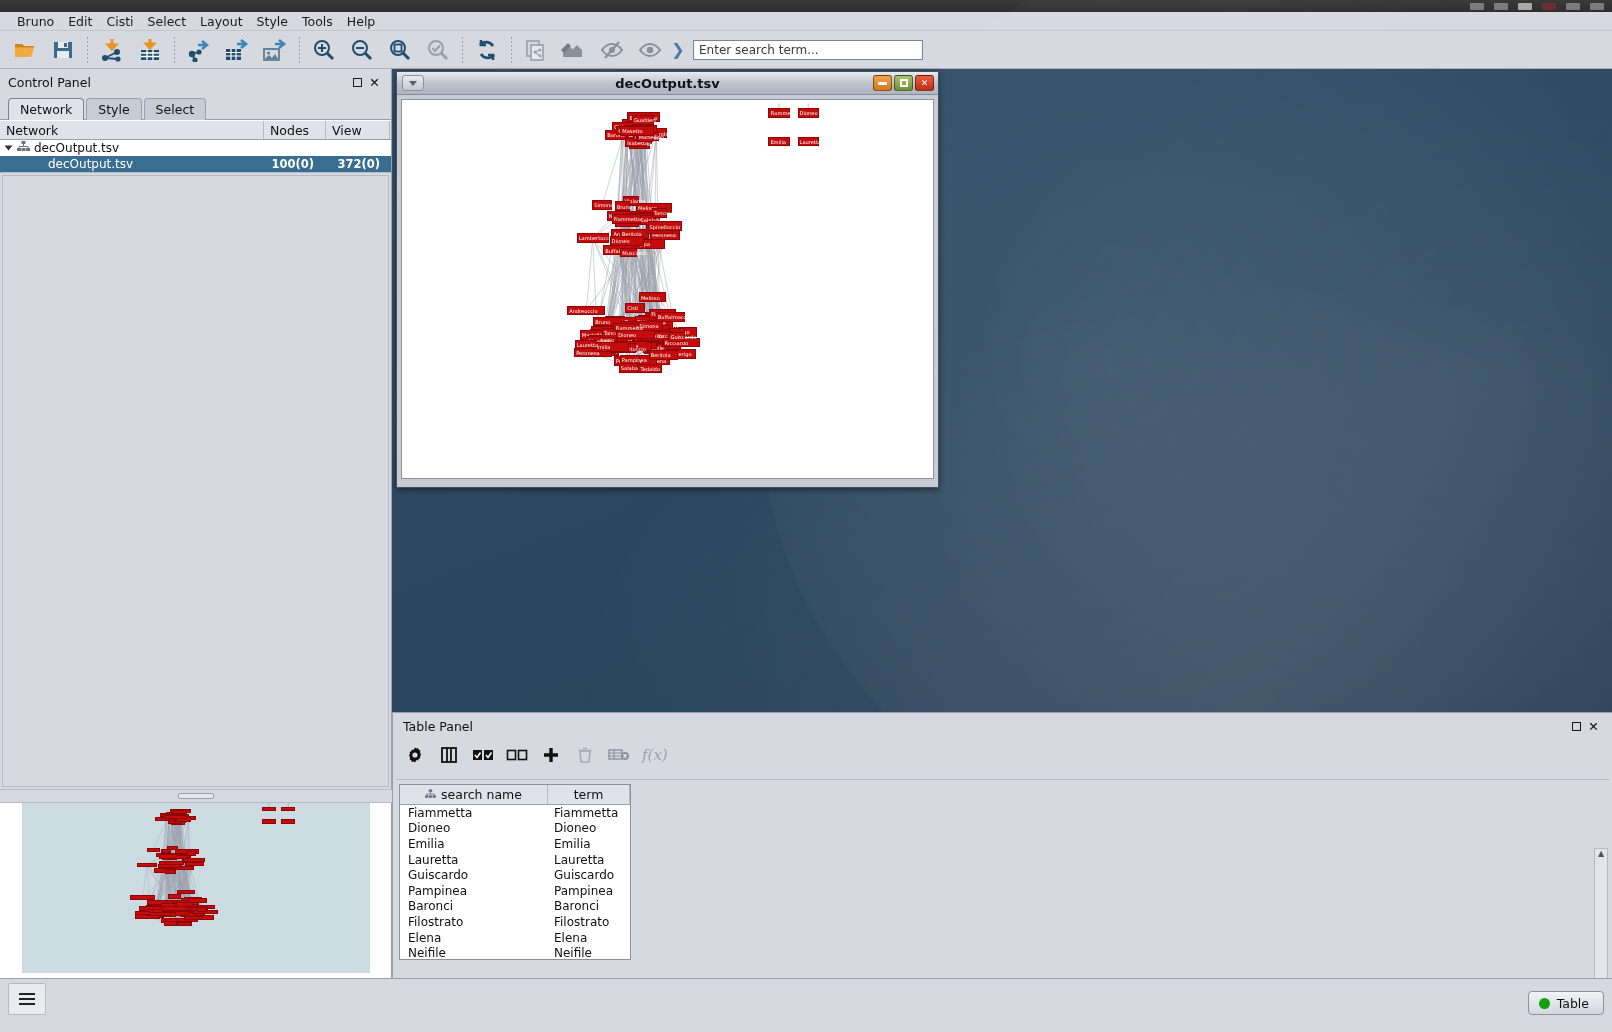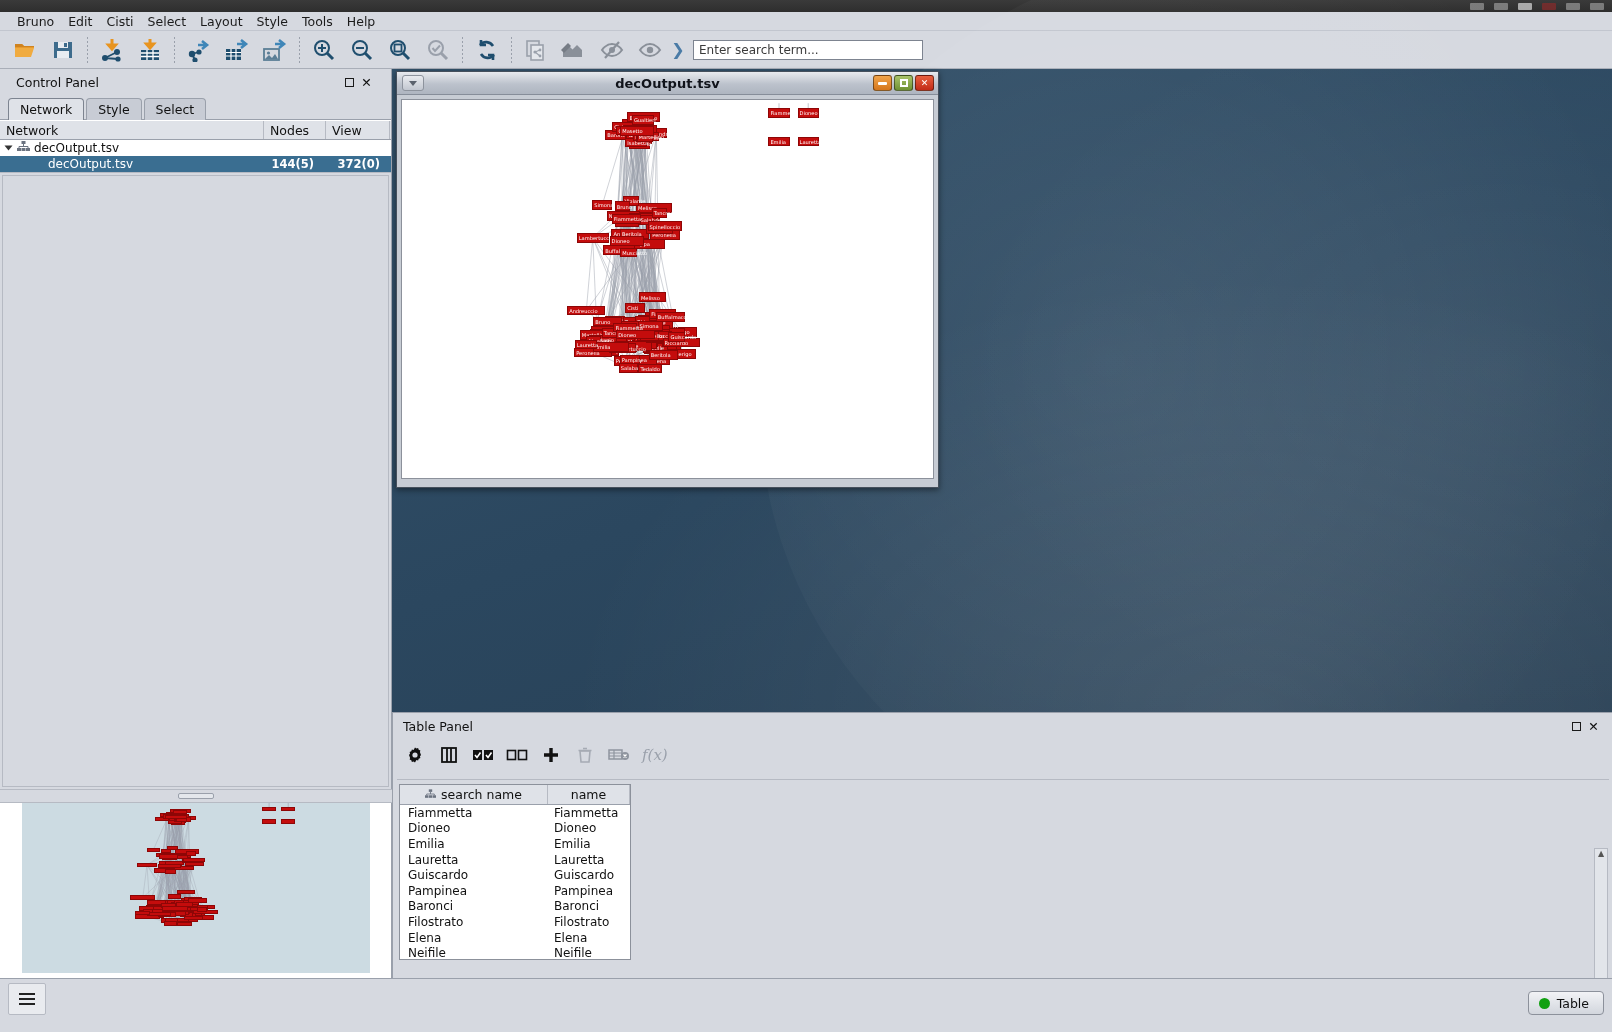--- a/index.html
+++ b/index.html
@@ -76,21 +76,21 @@
     background:radial-gradient(circle at 35% 45%, rgba(255,255,255,.09), rgba(255,255,255,0) 65%);
   }
 
   
   #control-panel{
     position:absolute; left:0; top:69px; width:392px; height:720px;
     background:#d6d9e0; border-right:1px solid #9aa0ab;
     display:flex; flex-direction:column;
   }
   #cp-header{
-    height:27px; display:flex; align-items:center; padding:0 16px;
+    height:27px; display:flex; align-items:center; padding:0 8px;
     font-size:12.5px; color:#111;
   }
   #cp-header .sp{ flex:1; }
   .cp-icn{ width:17px; height:17px; display:flex; align-items:center; justify-content:center;
     cursor:default; color:#111; }
   .cp-sq{ width:9px; height:9px; border:1.6px solid #1a1a1a; }
   #cp-tabs{ display:flex; align-items:flex-end; padding-left:8px; height:24px; gap:2px;
     border-bottom:1px solid #9aa0ab; }
   .cp-tab{
     padding:3px 11px 3px 11px; font-size:12.5px;
@@ -1277,21 +1277,21 @@
         </span>
         <span>decOutput.tsv</span>
       </div>
       <div class="c1"></div>
         <div class="c2"></div>
     </div>
     <div class="net-row sel">
       <div class="c0" style="padding-left:48px;">
         <span>decOutput.tsv</span>
       </div>
-      <div class="c1">144(5)</div>
+      <div class="c1">100(0)</div>
       <div class="c2">372(0)</div>
     </div>
   </div>
 
   <div id="cp-body">
     <div id="cp-blank"></div>
   </div>
 </div>
 
 <div id="cp-splitter">
@@ -1893,21 +1893,21 @@
             <svg width="11" height="10" viewBox="0 0 13 11">
               <rect x="4.5" y="0" width="4" height="3" fill="#6b7380"></rect>
               <rect x="0" y="7" width="4" height="3" fill="#6b7380"></rect>
               <rect x="4.5" y="7" width="4" height="3" fill="#6b7380"></rect>
               <rect x="9" y="7" width="4" height="3" fill="#6b7380"></rect>
               <path d="M6.5 3v2.5M2 7V5.5h9V7" stroke="#6b7380" stroke-width="1" fill="none"></path>
             </svg>
           </span>
           <span>search name</span>
         </div>
-        <div class="th b">name</div>
+        <div class="th b">term</div>
       </div>
       <div id="tp-grid-body">
           <div class="tp-row">
             <div class="a">Fiammetta</div>
             <div class="b">Fiammetta</div>
           </div>
           <div class="tp-row">
             <div class="a">Dioneo</div>
             <div class="b">Dioneo</div>
           </div>

